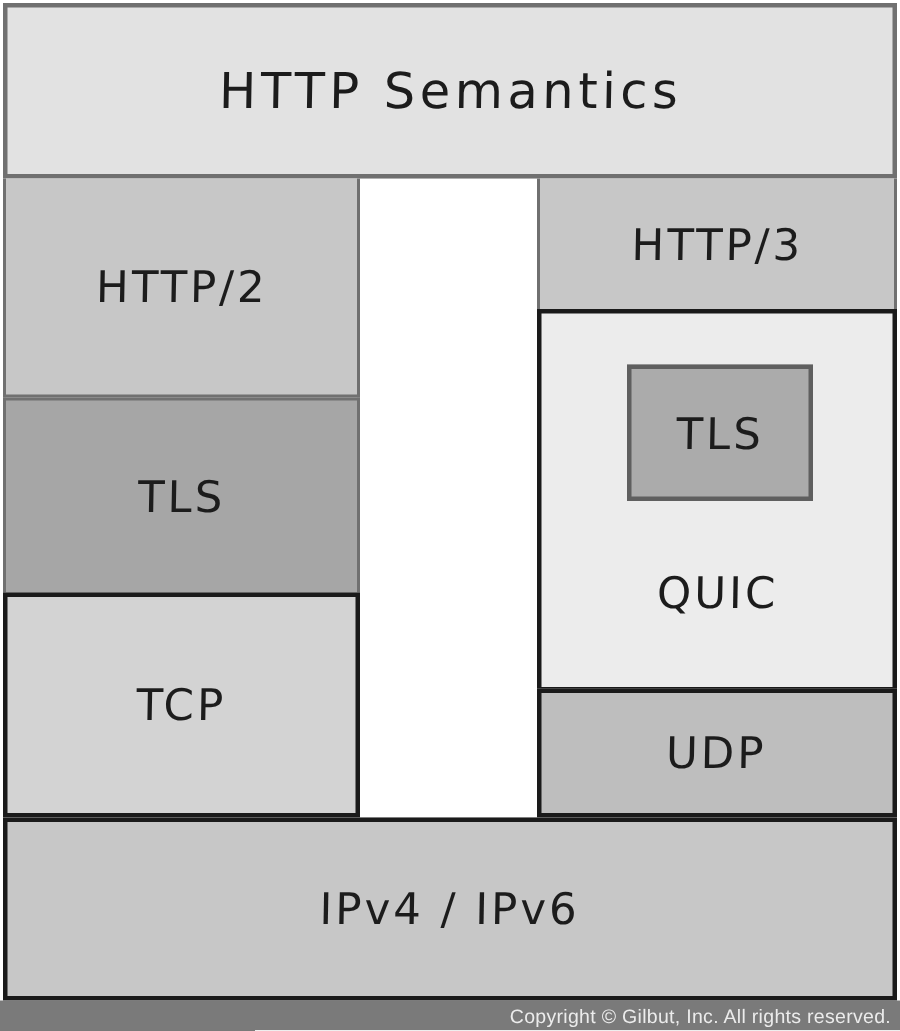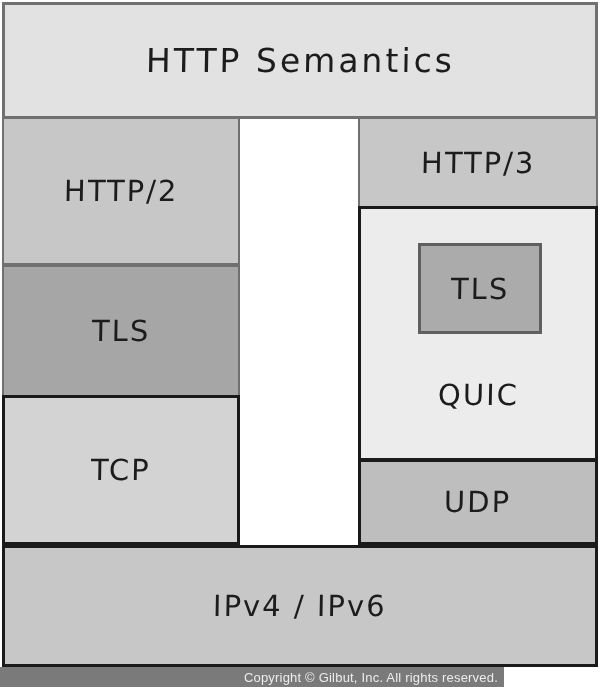--- a/index.html
+++ b/index.html
@@ -81,21 +81,21 @@
     border: 3px solid #1a1a1a;
   }
   .ip-box {
     left: 2px; top: 545px; width: 596px; height: 122px;
     background: #c7c7c7;
     border: 3px solid #1a1a1a;
   }
 
   .footer-bar {
     position: absolute;
-    left: 0; top: 667px; width: 504px; height: 20px;
+    left: 0; top: 667px; width: 600px; height: 20px;
     background: #7a7a7a;
     display: flex;
     align-items: center;
     justify-content: flex-end;
     padding-right: 6px;
     box-sizing: border-box;
   }
   .copyright {
     font-family: "Liberation Sans", sans-serif;
     font-size: 13px;

